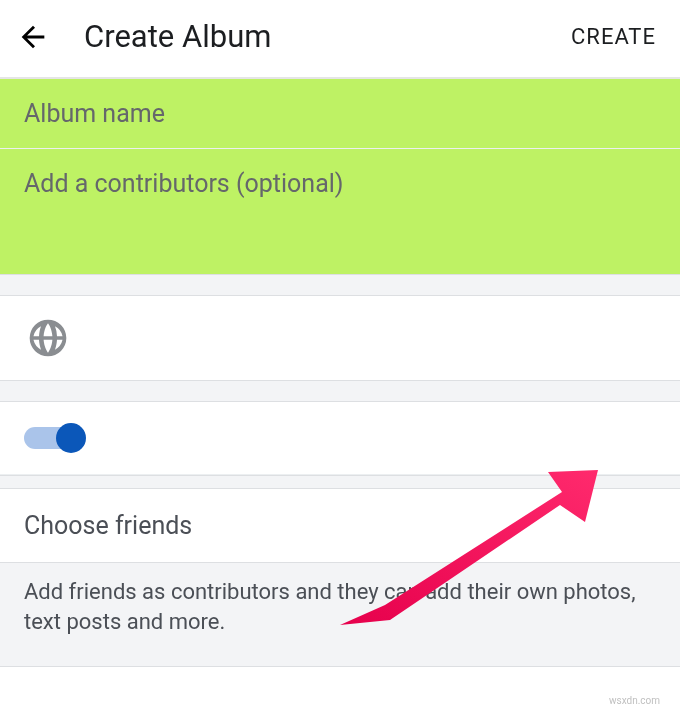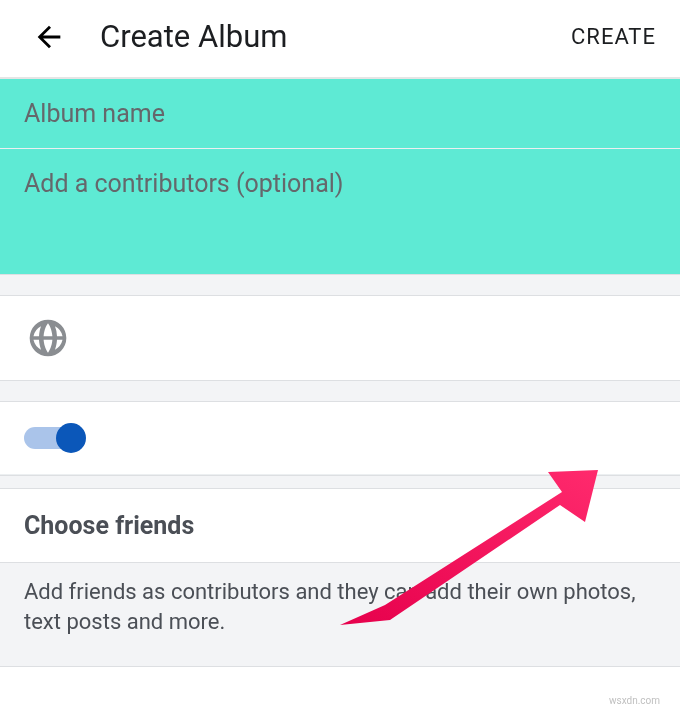--- a/index.html
+++ b/index.html
@@ -7,21 +7,21 @@
       font-family: -apple-system, BlinkMacSystemFont, "Segoe UI", Roboto, Helvetica, Arial, sans-serif;
       background: #fff;
       width: 680px;
       height: 708px;
       overflow: hidden;
       position: relative;
     }
     .header {
       display: flex;
       align-items: center;
-      padding: 18px 24px 22px 32px;
+      padding: 18px 24px 22px 16px;
       border-bottom: 2px solid #e5e5e5;
     }
     .back-btn {
       width: 44px;
       display: flex;
       align-items: center;
       justify-content: flex-start;
       cursor: pointer;
     }
     .back-btn svg { width: 34px; height: 34px; }
@@ -32,21 +32,21 @@
       color: #1c1e21;
       margin-left: 24px;
     }
     .create-btn {
       font-size: 22px;
       letter-spacing: 1px;
       color: #1c1e21;
       cursor: pointer;
     }
     .section {
-      background: #5eead4;
+      background: #bef264;
     }
     .field {
       padding: 20px 24px;
       font-size: 25px;
       color: #65676b;
       border-bottom: 1px solid #eceff1;
     }
     .field.descr {
       min-height: 125px;
       border-bottom: none;
@@ -98,21 +98,21 @@
     .toggle .knob {
       width: 30px;
       height: 30px;
       background: #0a3d91;
       background: #0b57b9;
       border-radius: 50%;
       position: absolute;
       top: -1px;
       right: -2px;
     }
-    .row.choose { border-bottom: none; font-weight: bold; }
+    .row.choose { border-bottom: none; }
     .row.choose .label { color: #4b4f56; }
     .helper {
       background: #f3f4f6;
       border-top: 1px solid #dddfe2;
       border-bottom: 1px solid #dddfe2;
       padding: 14px 24px 30px 24px;
       font-size: 22px;
       color: #4b4f56;
       line-height: 1.35;
     }

